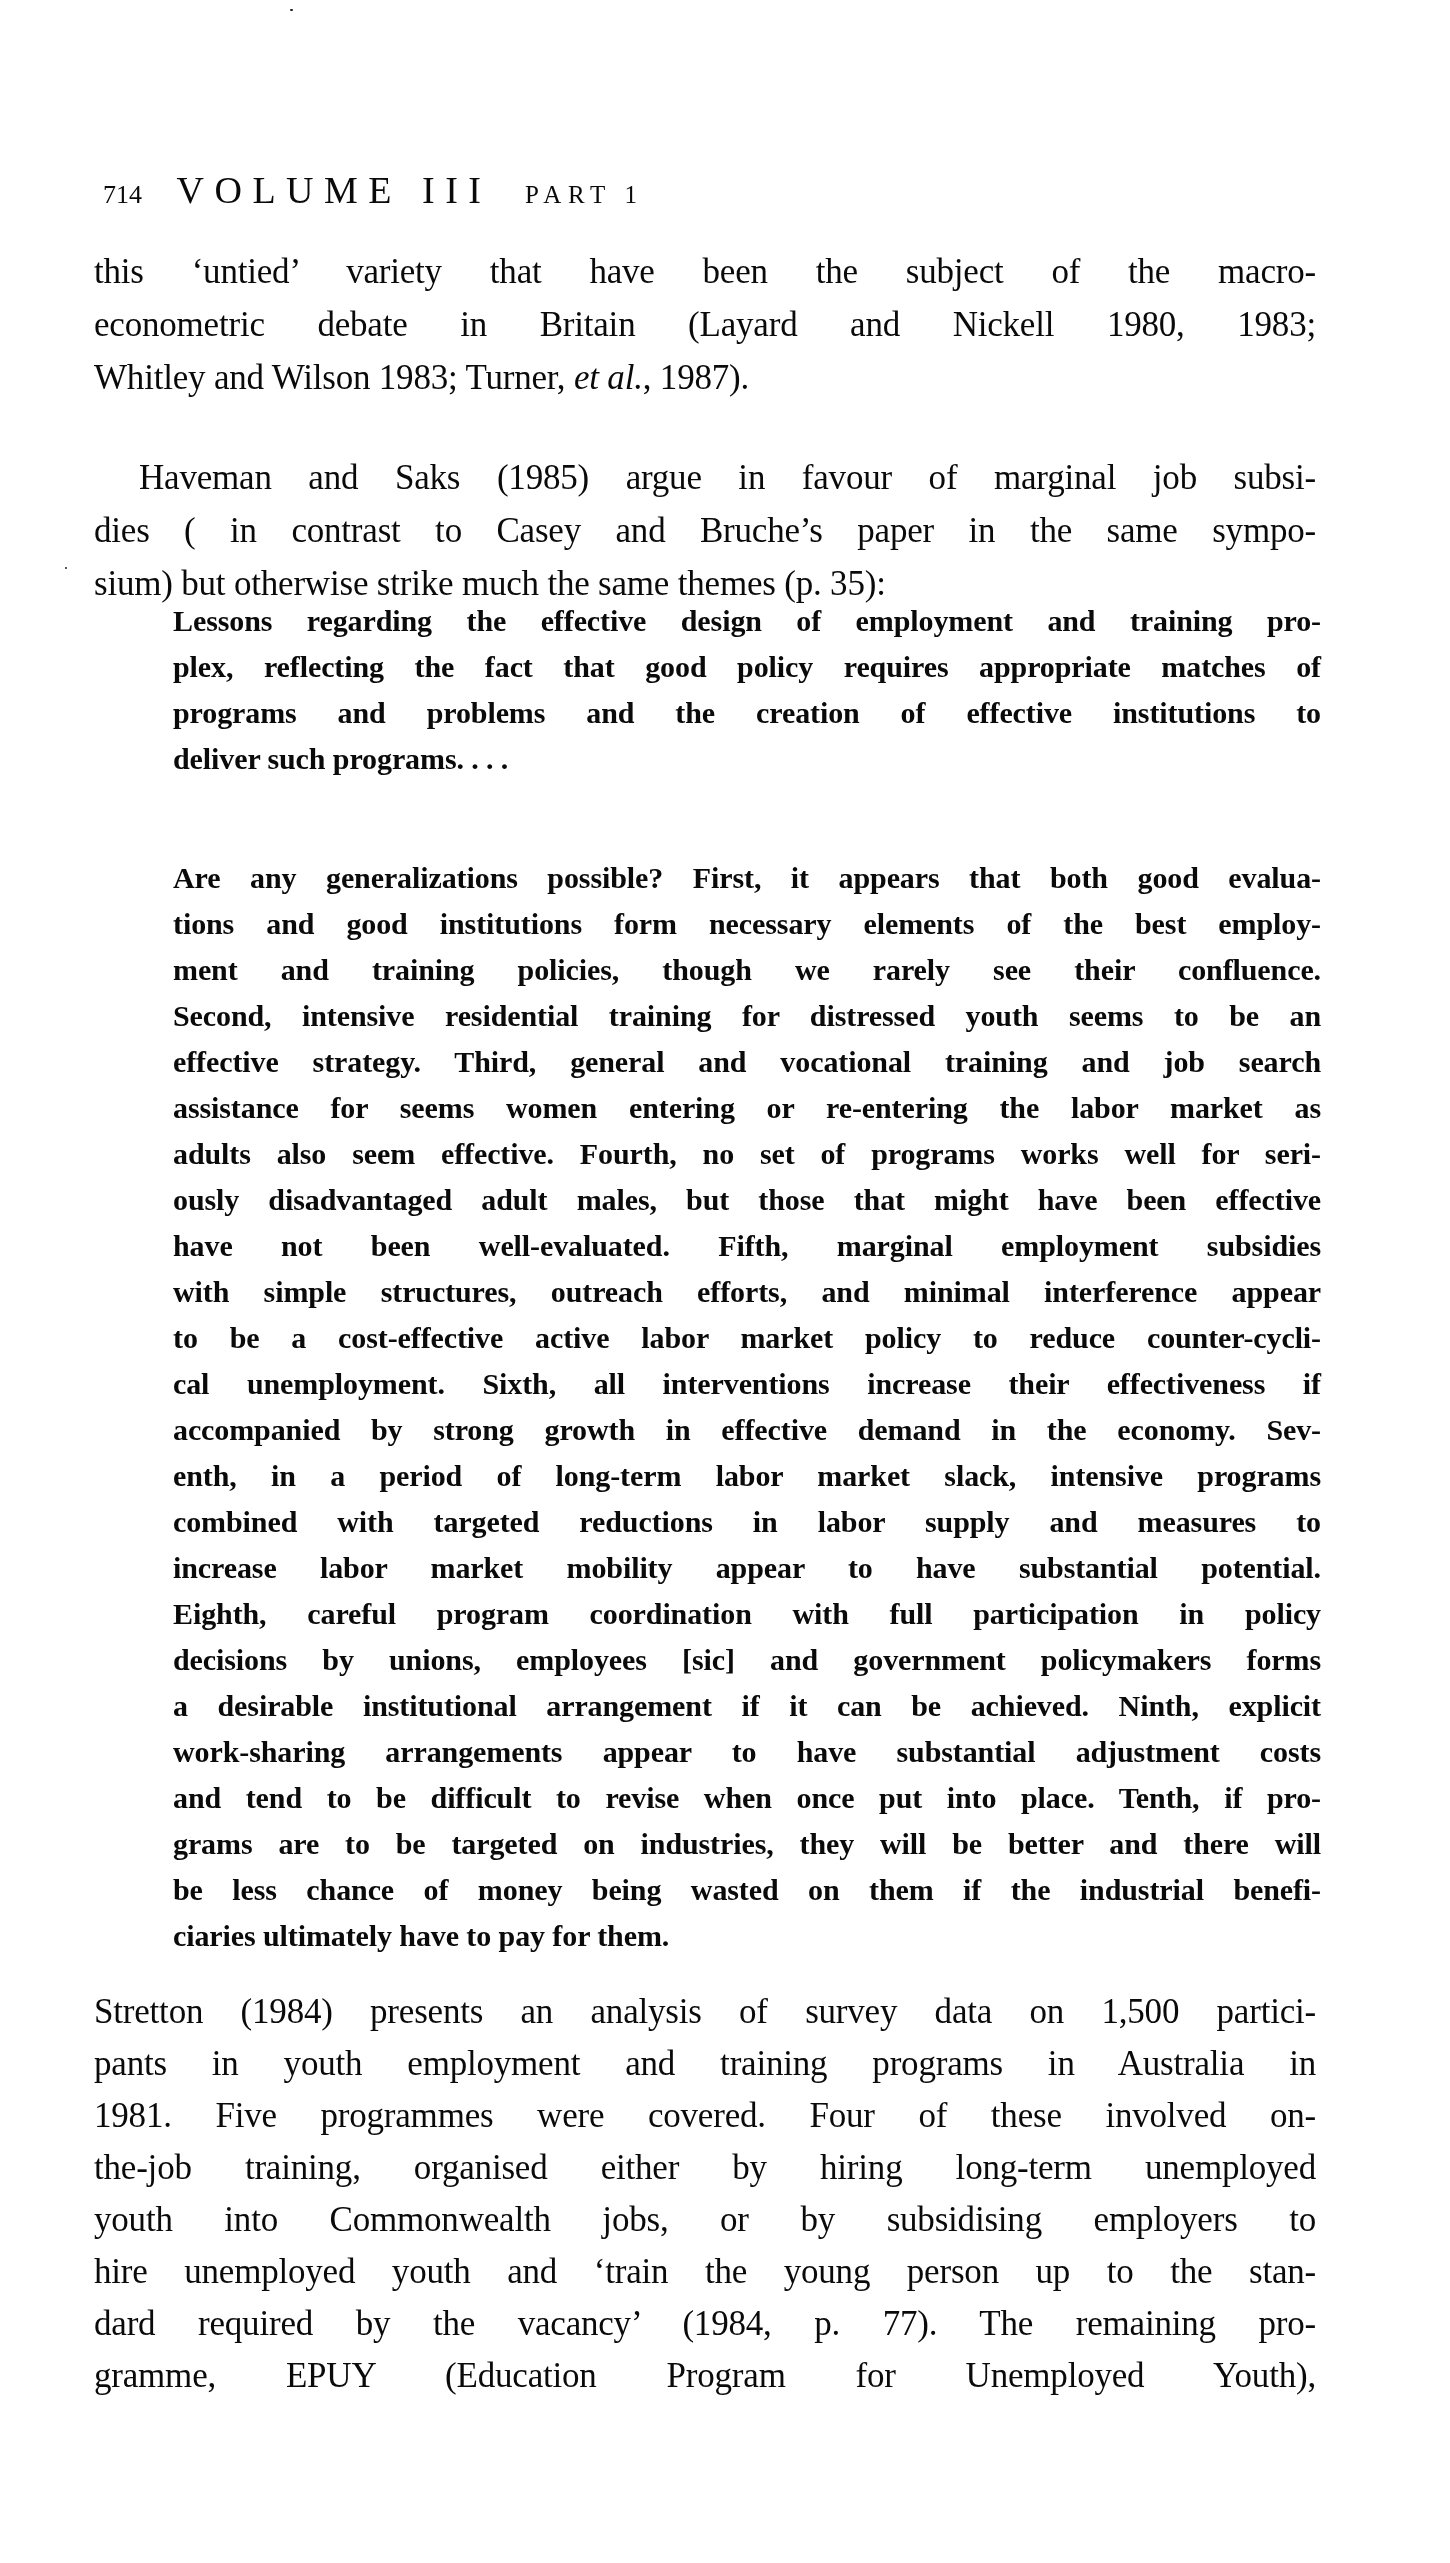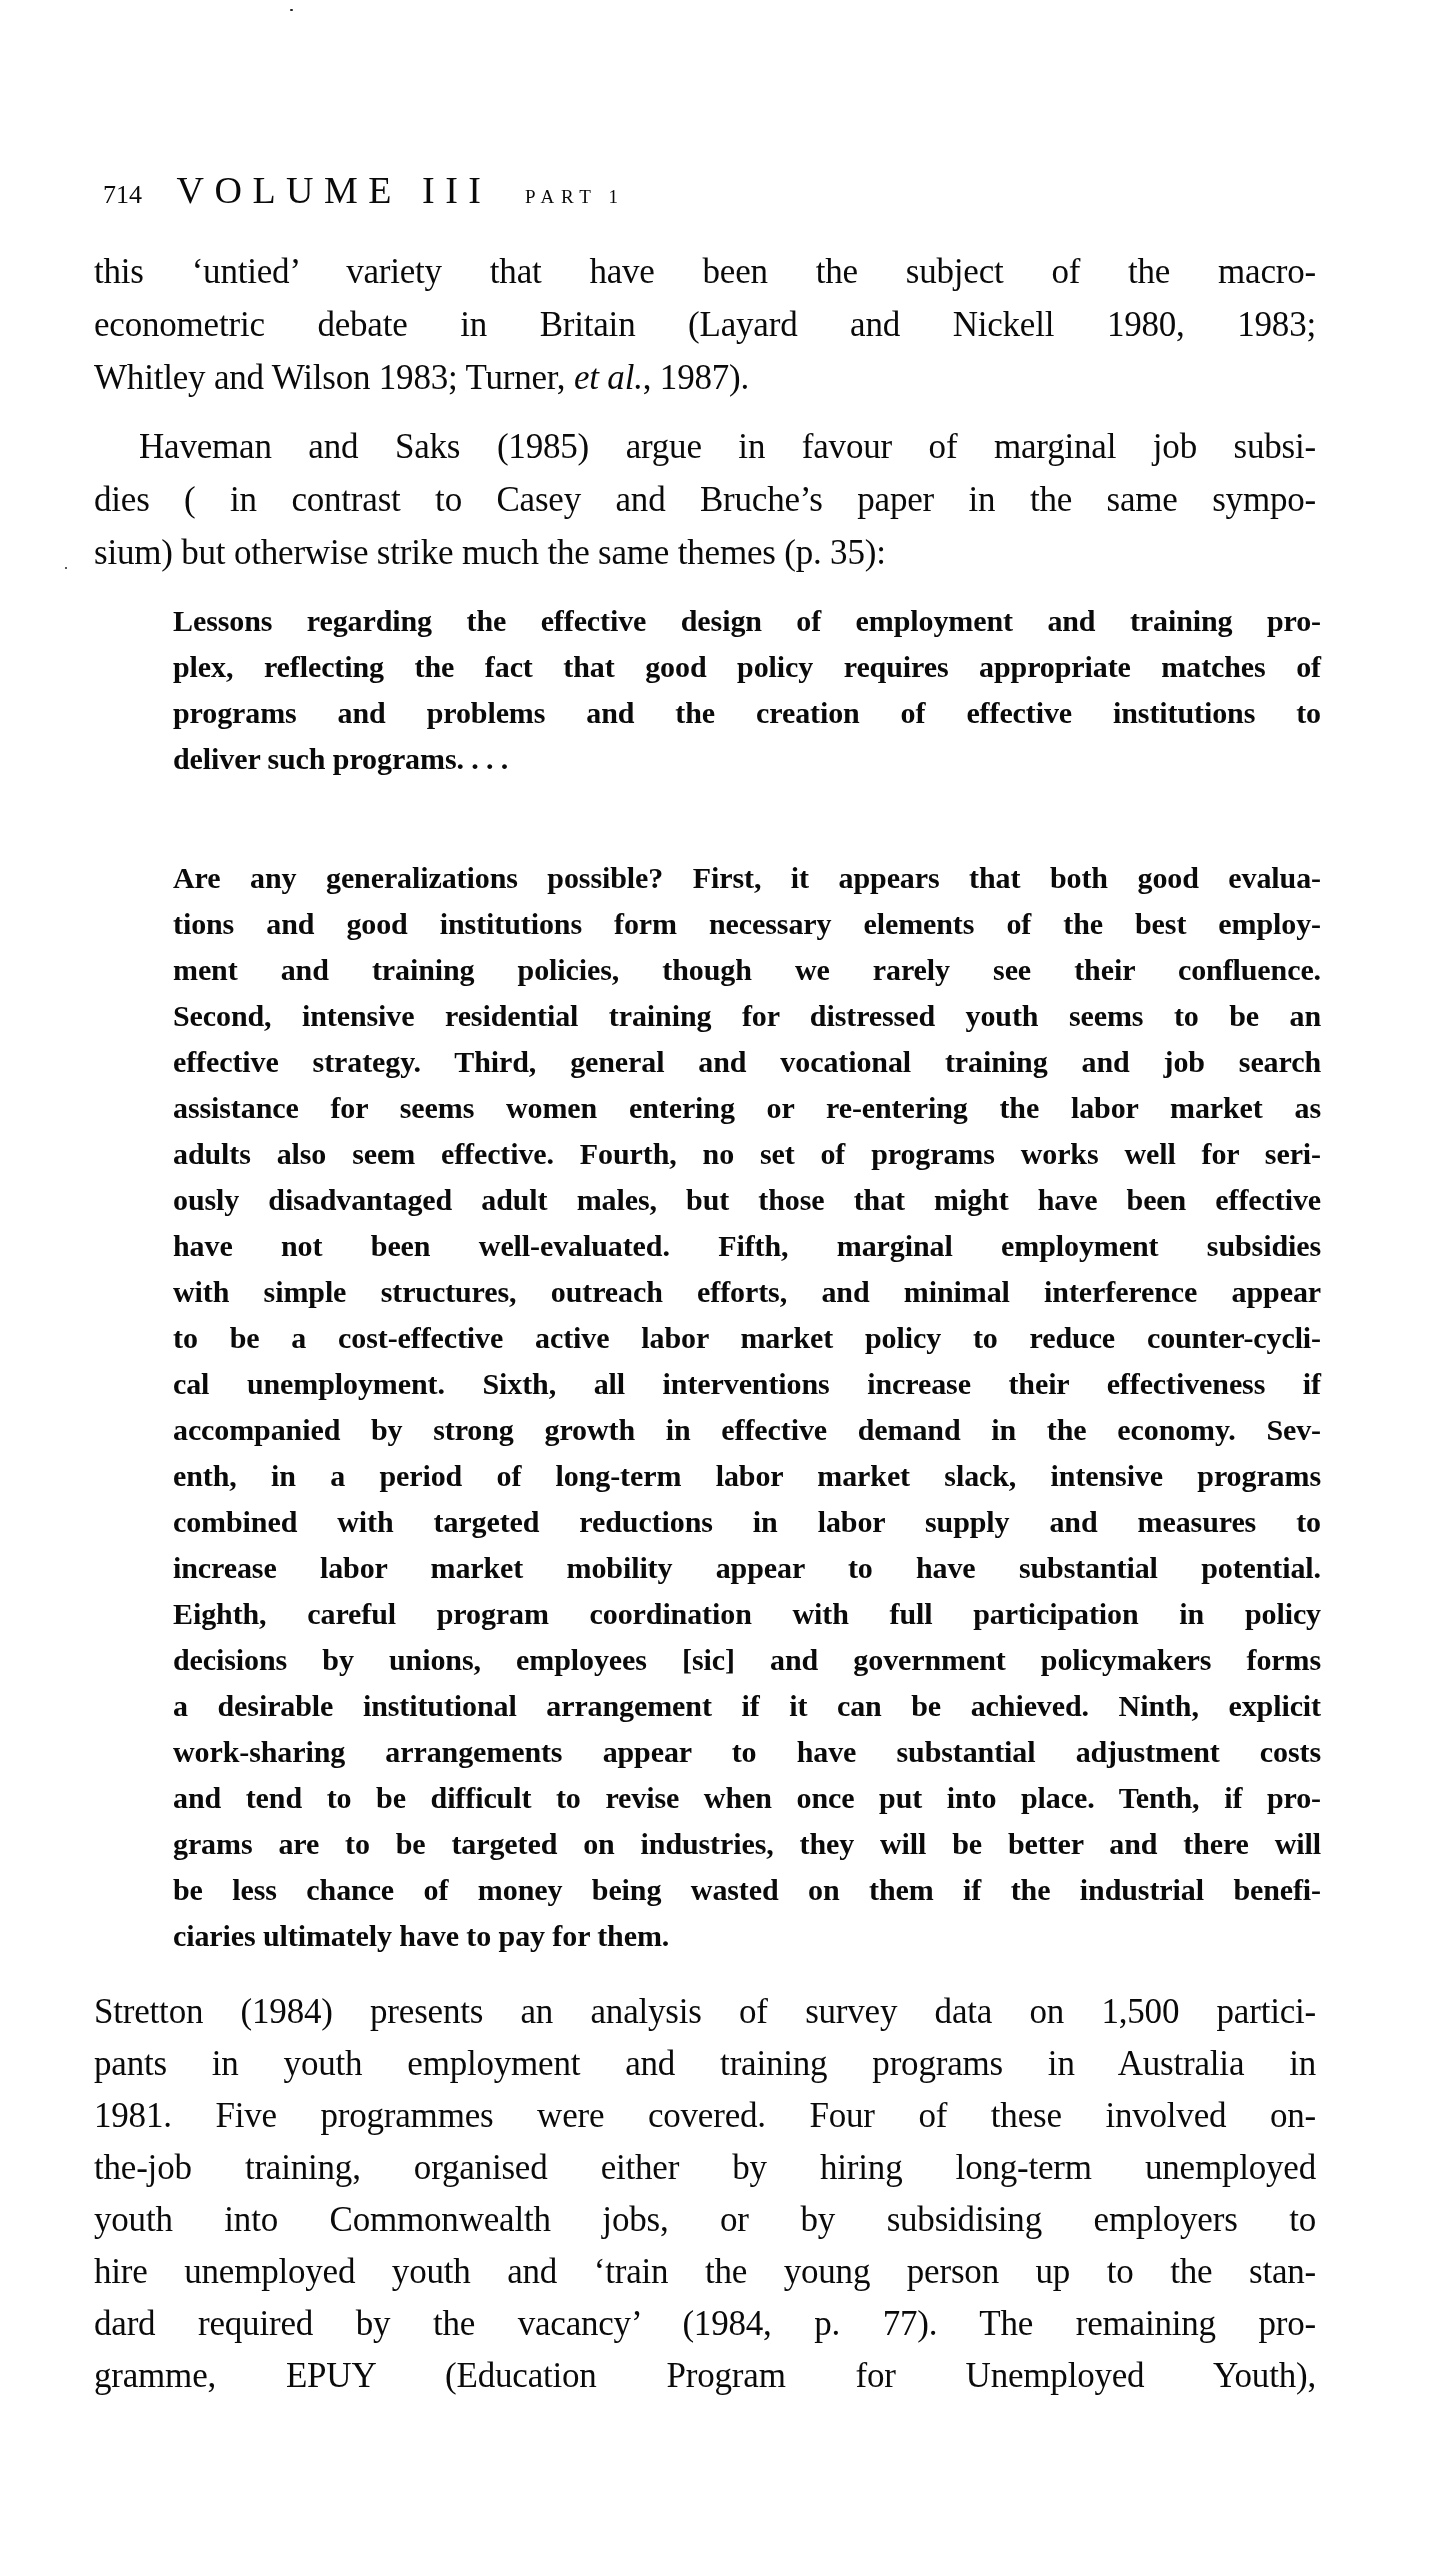--- a/index.html
+++ b/index.html
@@ -33,21 +33,21 @@
     }
     .running-head .page-num {
       font-size: 26px;
       margin-right: 25px;
     }
     .running-head .volume {
       letter-spacing: 10.5px;
       margin-right: 24px;
     }
     .running-head .part {
-      font-size: 19px;
+      font-size: 25px;
       letter-spacing: 6.7px;
     }
     .para {
       position: absolute;
     }
     .para .line {
       display: block;
       white-space: nowrap;
       text-align: justify;
       text-align-last: justify;
@@ -58,20 +58,21 @@
     }
     .body-para {
       left: 94px;
       width: 1222px;
       font-size: 35px;
       line-height: 53px;
       letter-spacing: -0.2px;
     }
     .body-para .line.indent {
       padding-left: 45px;
+      margin-top: 31px;
     }
     .quote-para {
       left: 173px;
       width: 1148px;
       font-size: 30px;
       line-height: 46px;
       letter-spacing: -0.1px;
       font-weight: bold;
     }
     .p3 {

